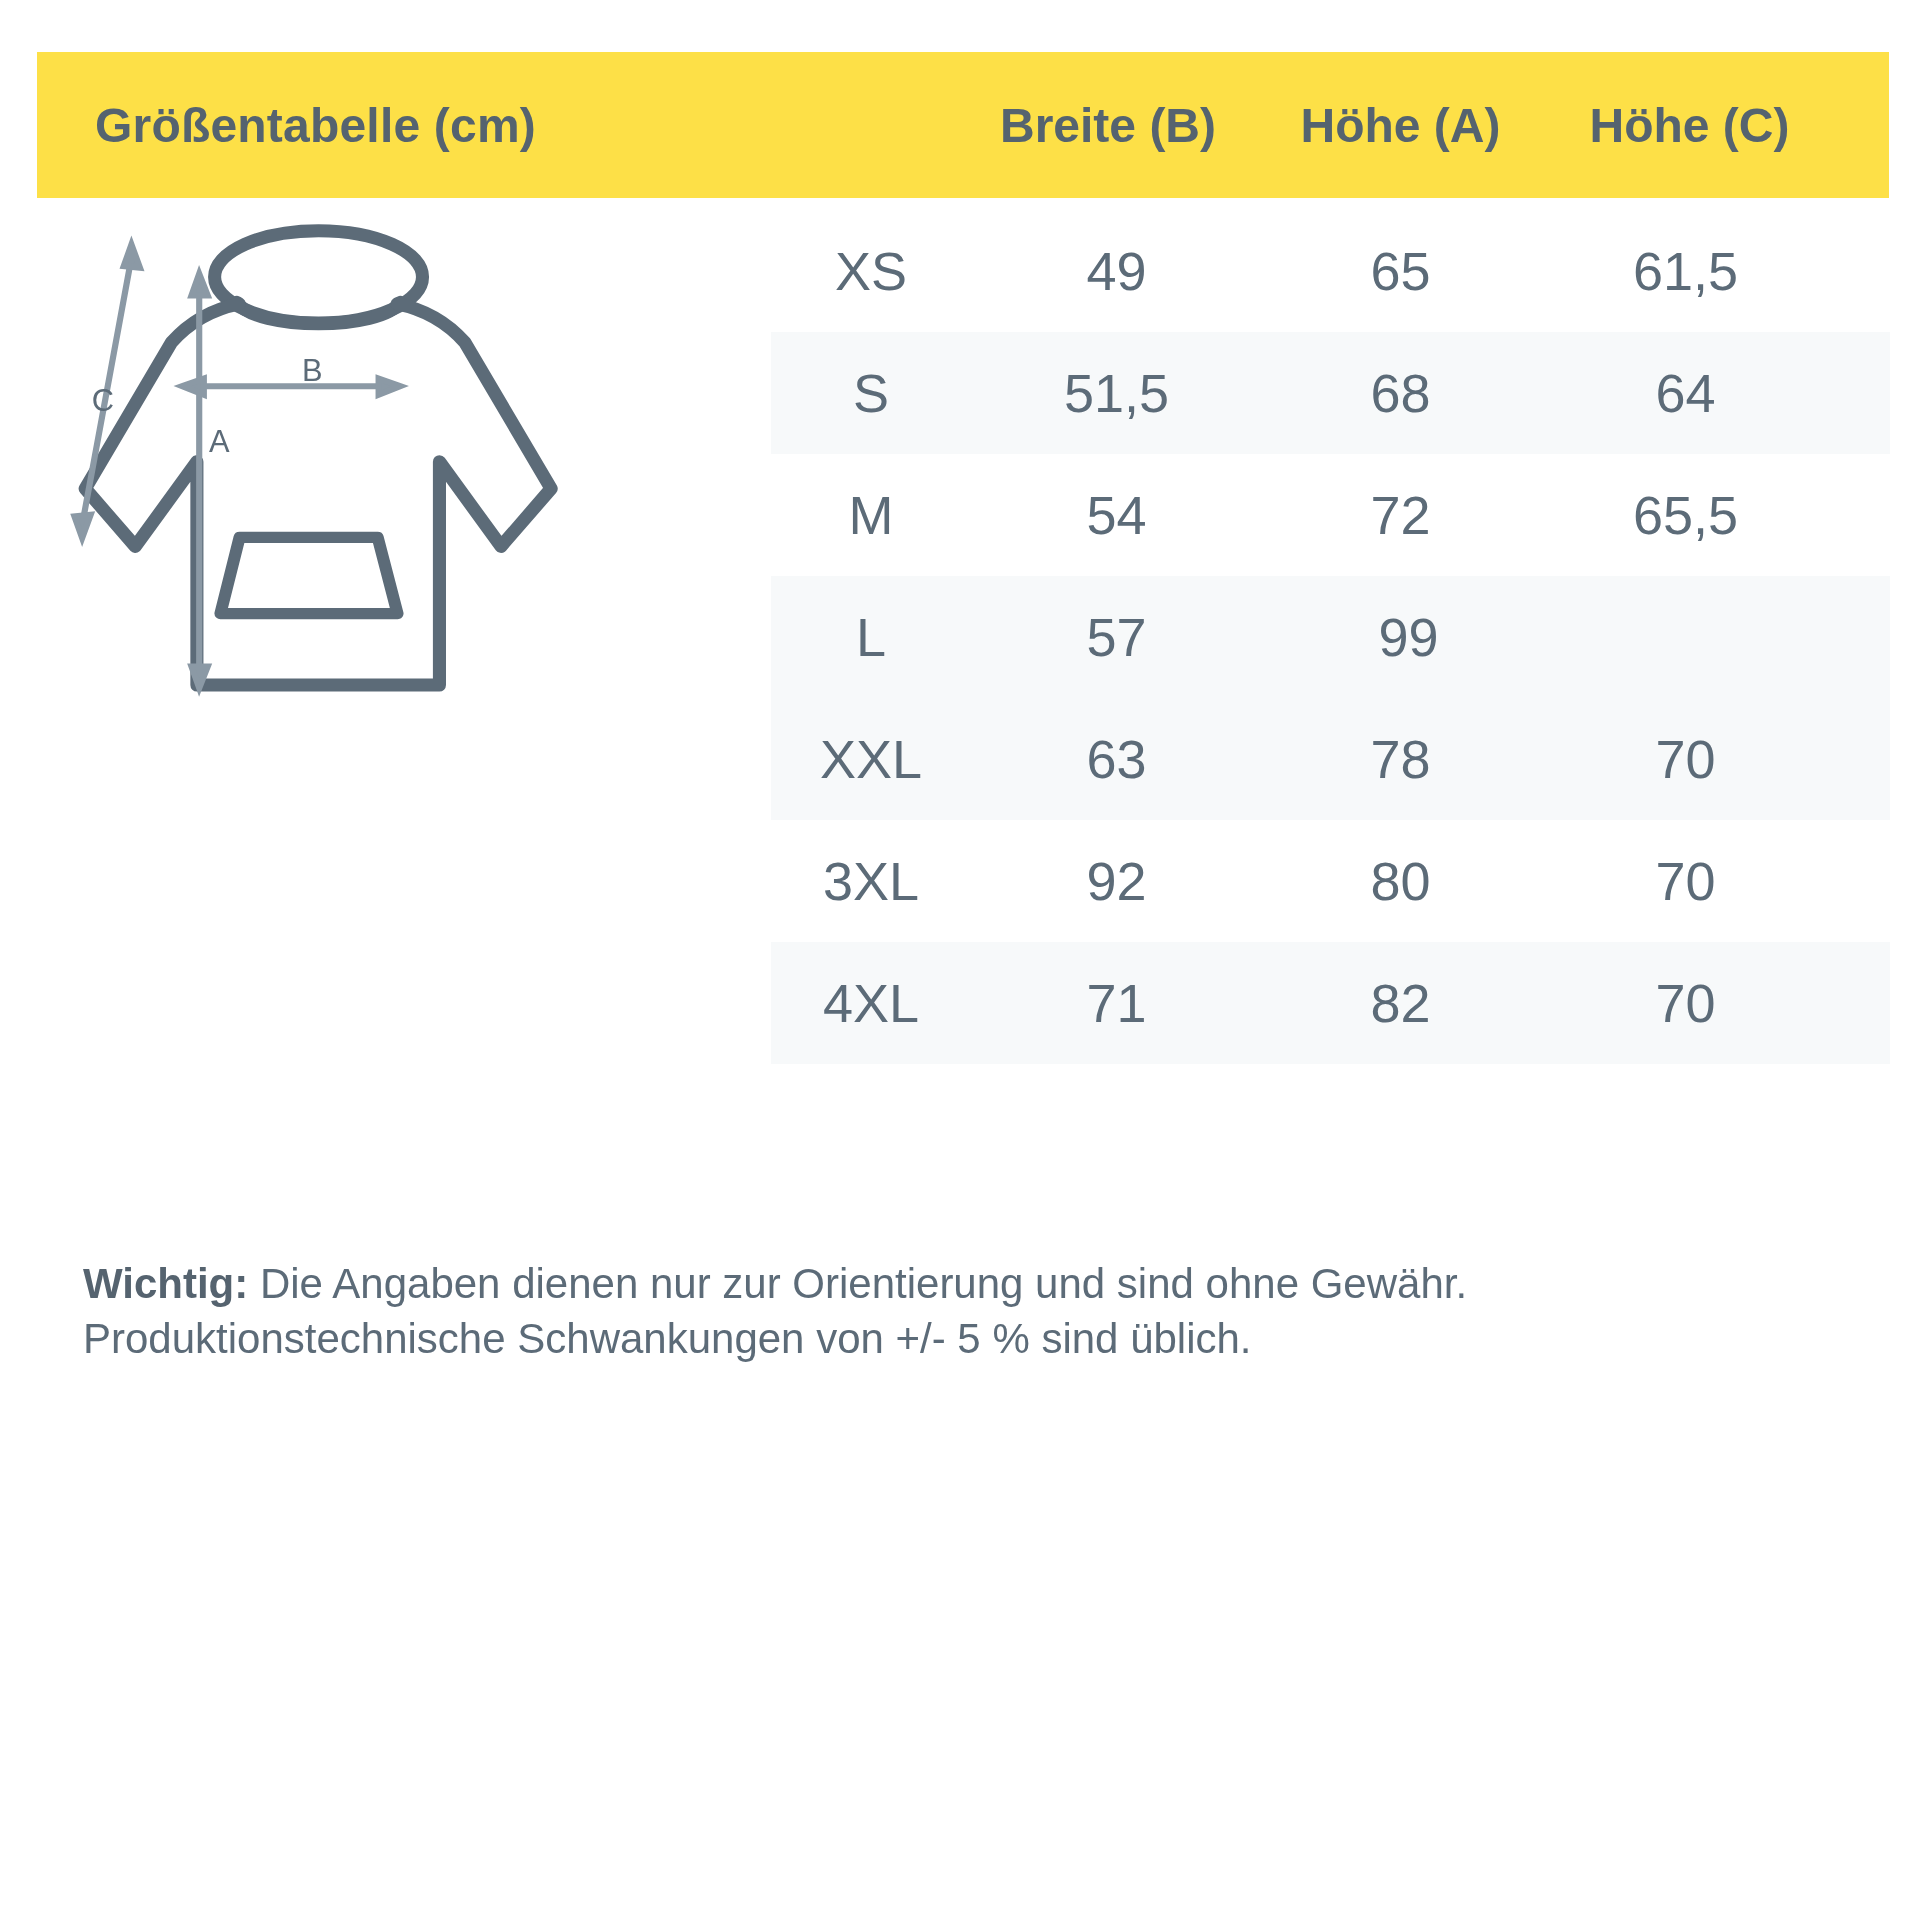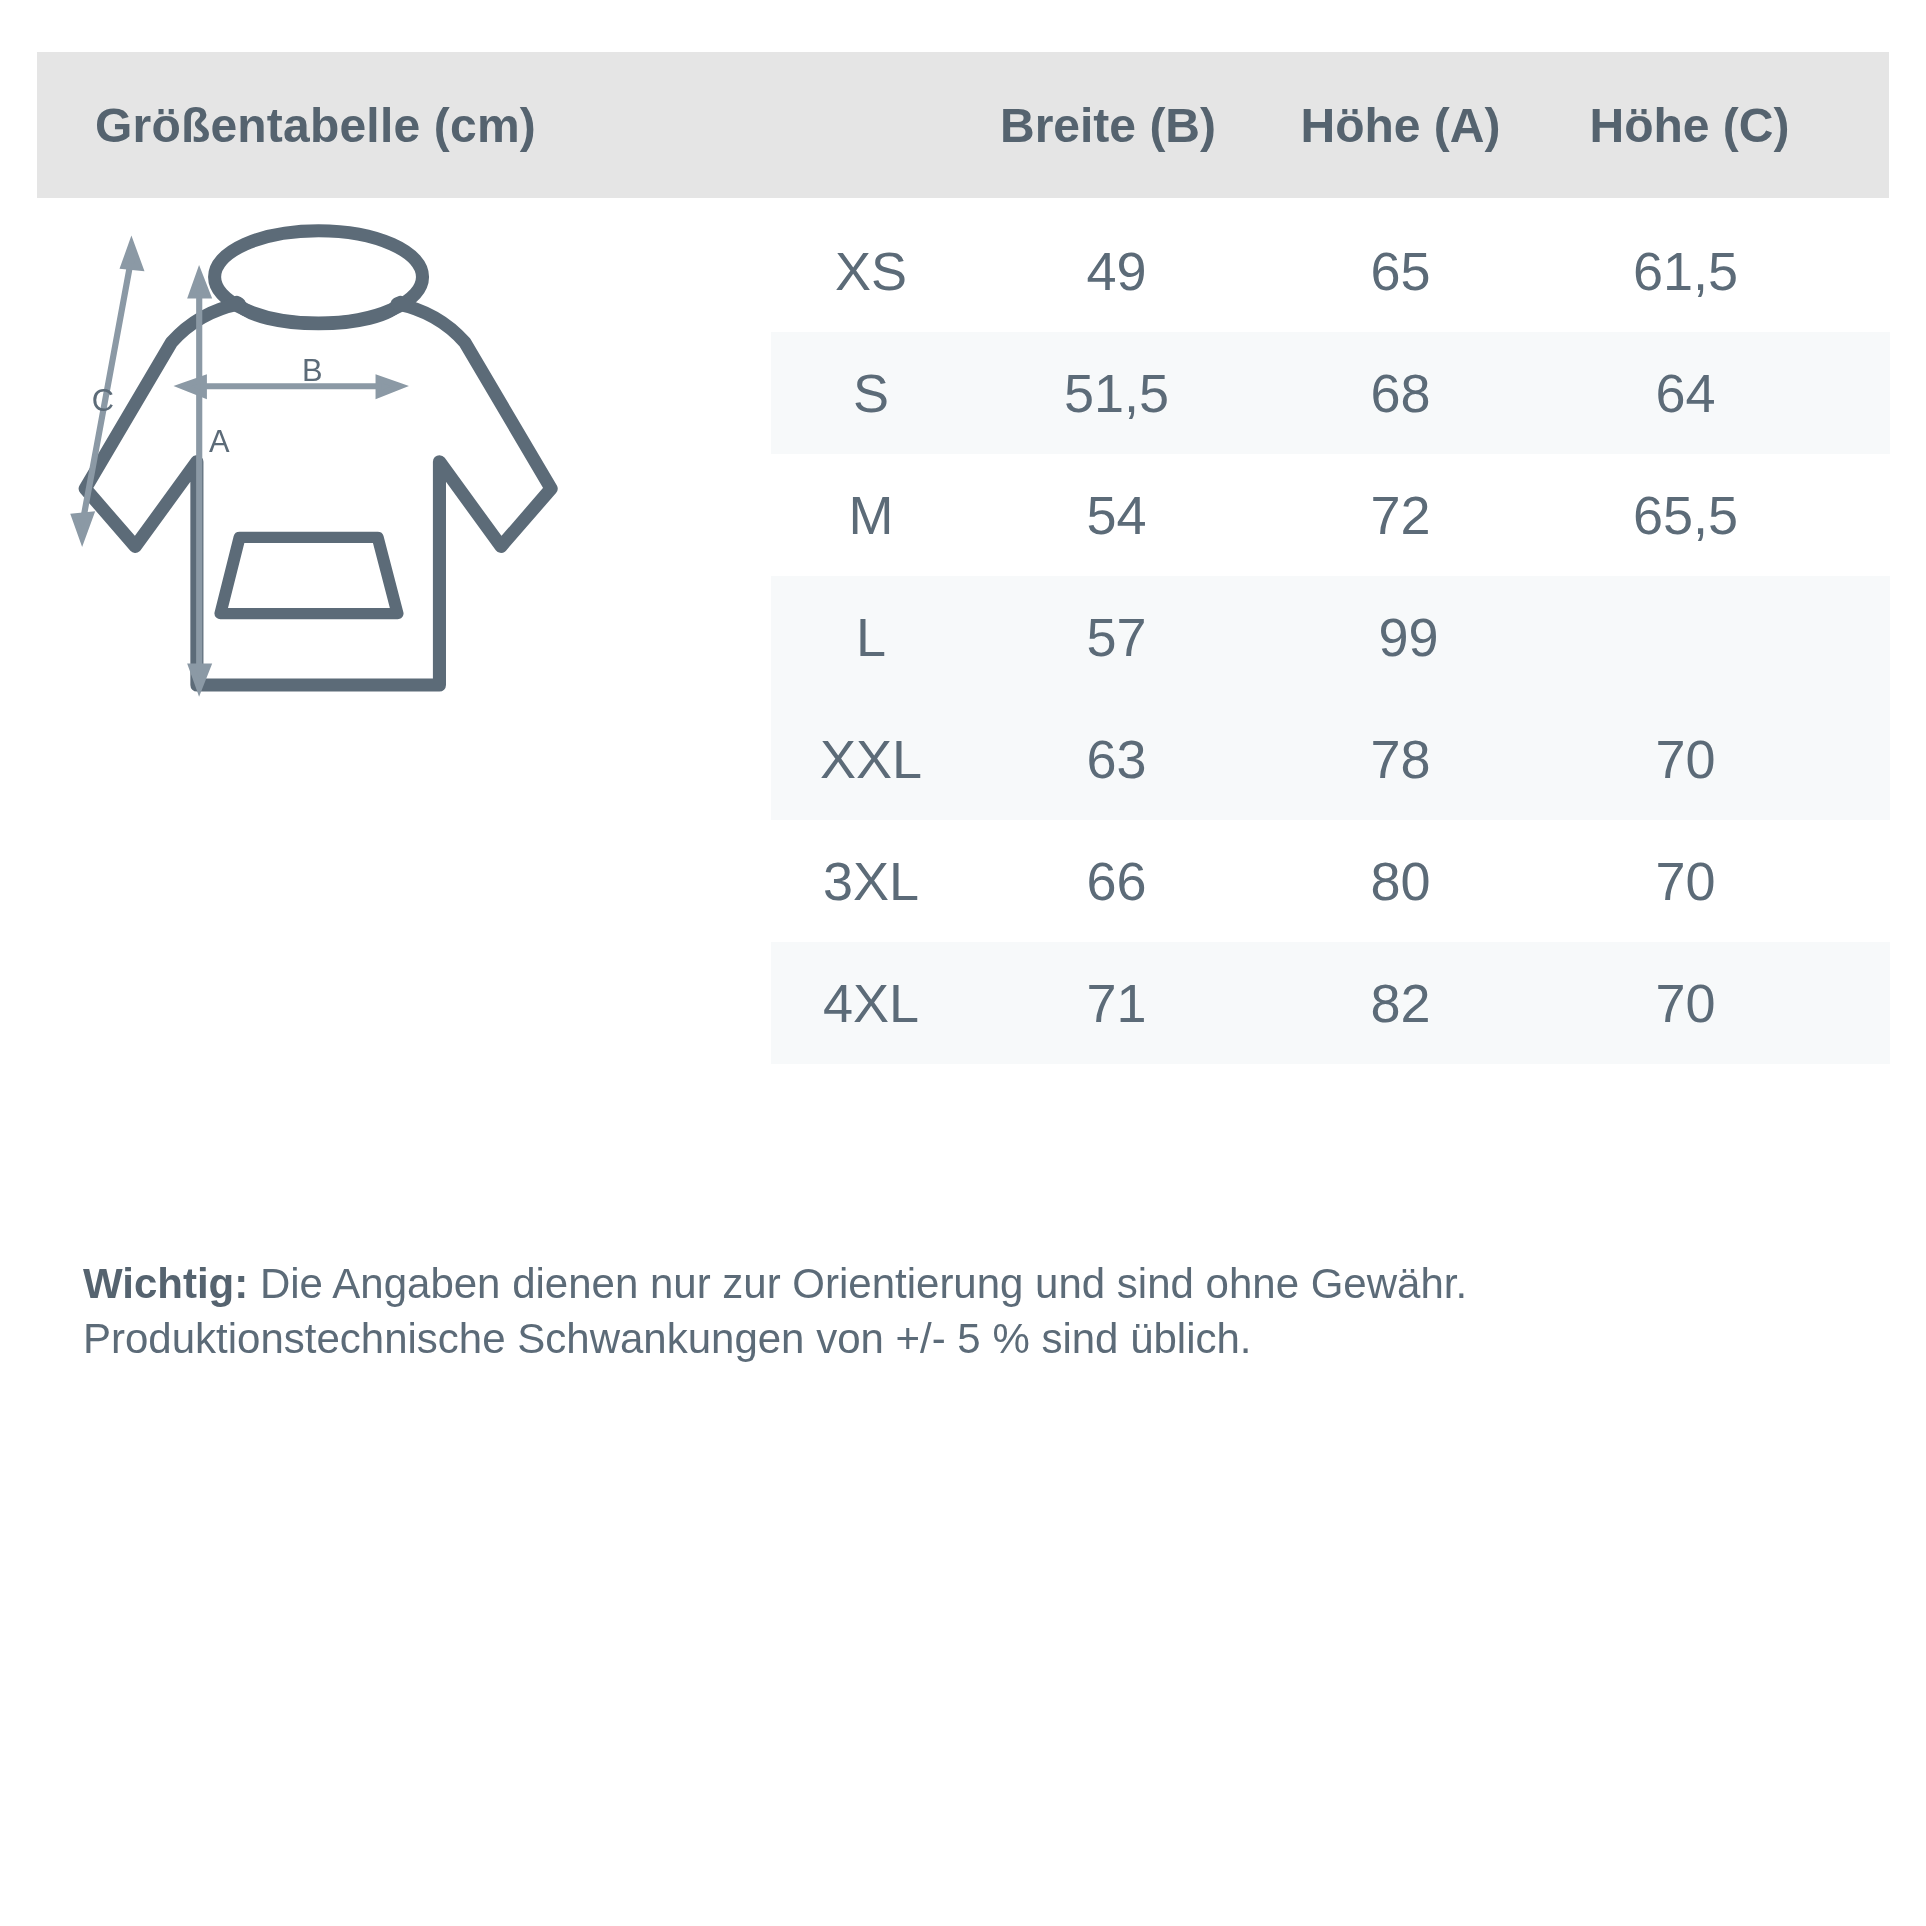--- a/index.html
+++ b/index.html
@@ -22,21 +22,21 @@
     box-sizing: border-box;
   }
 
   
   .header-band {
     position: absolute;
     left: 37px;
     top: 52px;
     width: 1852px;
     height: 146px;
-    background: #e5e5e5;
+    background: #fde047;
     display: flex;
     align-items: center;
   }
   .header-title {
     position: absolute;
     left: 58px;
     top: 50%;
     transform: translateY(-50%);
     font-size: 48px;
     font-weight: bold;
@@ -207,21 +207,21 @@
 
     <div class="row alt">
       <div class="cell size">XXL</div>
       <div class="cell v1">63</div>
       <div class="cell v2">78</div>
       <div class="cell v3">70</div>
     </div>
 
     <div class="row">
       <div class="cell size">3XL</div>
-      <div class="cell v1">66</div>
+      <div class="cell v1">92</div>
       <div class="cell v2">80</div>
       <div class="cell v3">70</div>
     </div>
 
     <div class="row alt">
       <div class="cell size">4XL</div>
       <div class="cell v1">71</div>
       <div class="cell v2">82</div>
       <div class="cell v3">70</div>
     </div>

